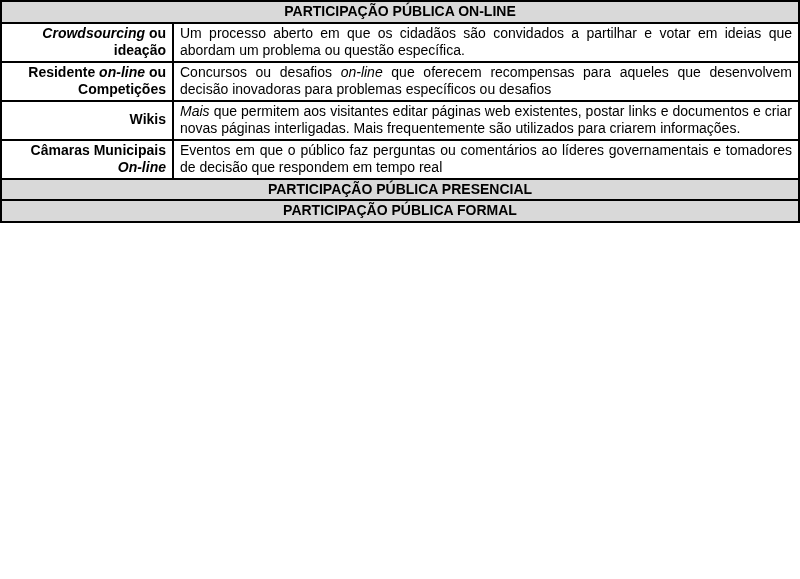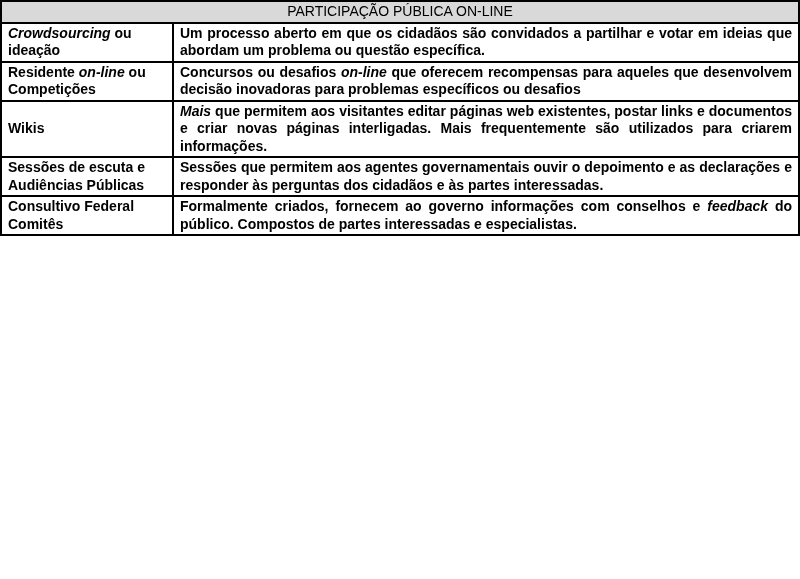--- a/index.html
+++ b/index.html
@@ -22,33 +22,32 @@
   }
   table.ptable col.c1 { width: 172px; }
   table.ptable td {
     border: 2px solid #000000;
     padding: 1px 6px;
     vertical-align: middle;
     overflow: hidden;
   }
   td.shead {
     background: #d9d9d9;
-    font-weight: normal;
+    font-weight: bold;
     text-align: center;
     padding: 2px 6px;
   }
   td.term {
     font-weight: bold;
-    text-align: left;
+    text-align: right;
     padding: 1px 4px;
   }
   td.desc {
     text-align: justify;
     padding: 1px 9px 2px 9px;
-    font-weight: bold;
   }
   em { font-style: italic; }
 </style>
 </head>
 <body>
 
 <table class="ptable">
   <colgroup>
       <col class="c1">
       <col class="c2">
@@ -63,24 +62,26 @@
       <td class="desc"><span>Um processo aberto em que os cidadãos são convidados a partilhar e votar em ideias que abordam um problema ou questão específica.</span></td>
     </tr>
     <tr>
       <td class="term"><span>Residente </span><em>on-line</em><span> ou Competições</span></td>
       <td class="desc"><span>Concursos ou desafios </span><em>on-line</em><span> que oferecem recompensas para aqueles que desenvolvem decisão inovadoras para problemas específicos ou desafios</span></td>
     </tr>
     <tr>
       <td class="term"><span>Wikis</span></td>
       <td class="desc"><em>Mais</em><span> que permitem aos visitantes editar páginas web existentes, postar links e documentos e criar novas páginas interligadas. Mais frequentemente são utilizados para criarem informações.</span></td>
     </tr>
-
     <tr>
-      <td class="term"><span>Sessões de escuta e Audiências Públicas</span></td>
-      <td class="desc"><span>Sessões que permitem aos agentes governamentais ouvir o depoimento e as declarações e responder às perguntas dos cidadãos e às partes interessadas.</span></td>
+      <td class="term"><span>Câmaras Municipais </span><em>On-line</em></td>
+      <td class="desc"><span>Eventos em que o público faz perguntas ou comentários ao líderes governamentais e tomadores de decisão que respondem em tempo real</span></td>
     </tr>
 
     <tr>
-      <td class="term"><span>Consultivo Federal Comitês</span></td>
-      <td class="desc"><span>Formalmente criados, fornecem ao governo informações com conselhos e </span><em>feedback</em><span> do público. Compostos de partes interessadas e especialistas.</span></td>
+      <td colspan="2" class="shead">PARTICIPAÇÃO PÚBLICA PRESENCIAL</td>
+    </tr>
+
+    <tr>
+      <td colspan="2" class="shead">PARTICIPAÇÃO PÚBLICA FORMAL</td>
     </tr>
   </tbody>
 </table>
 
 </body></html>

